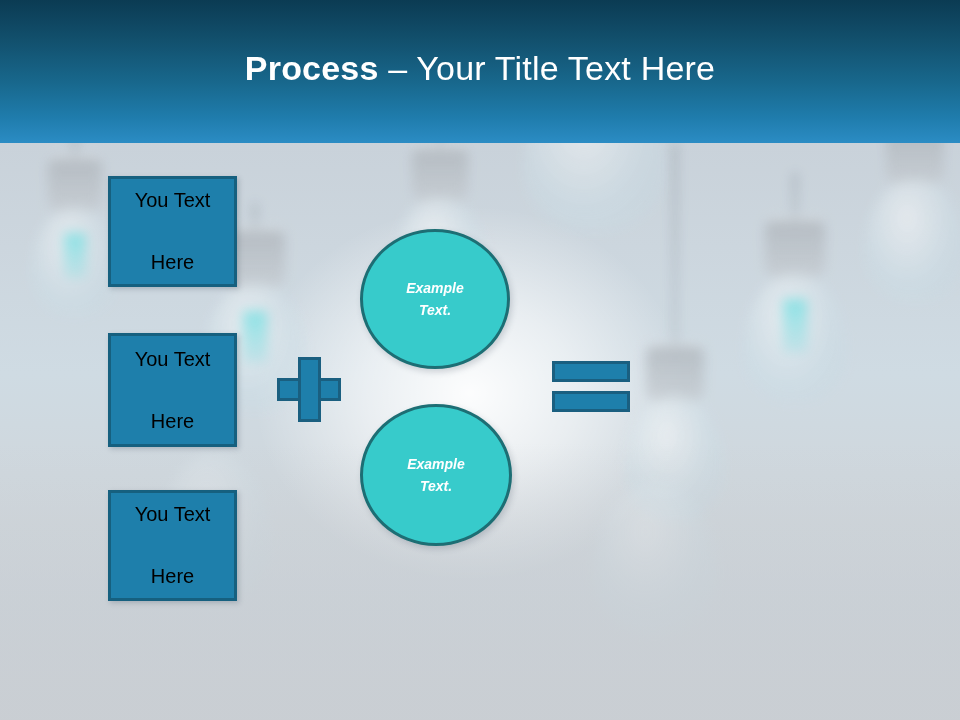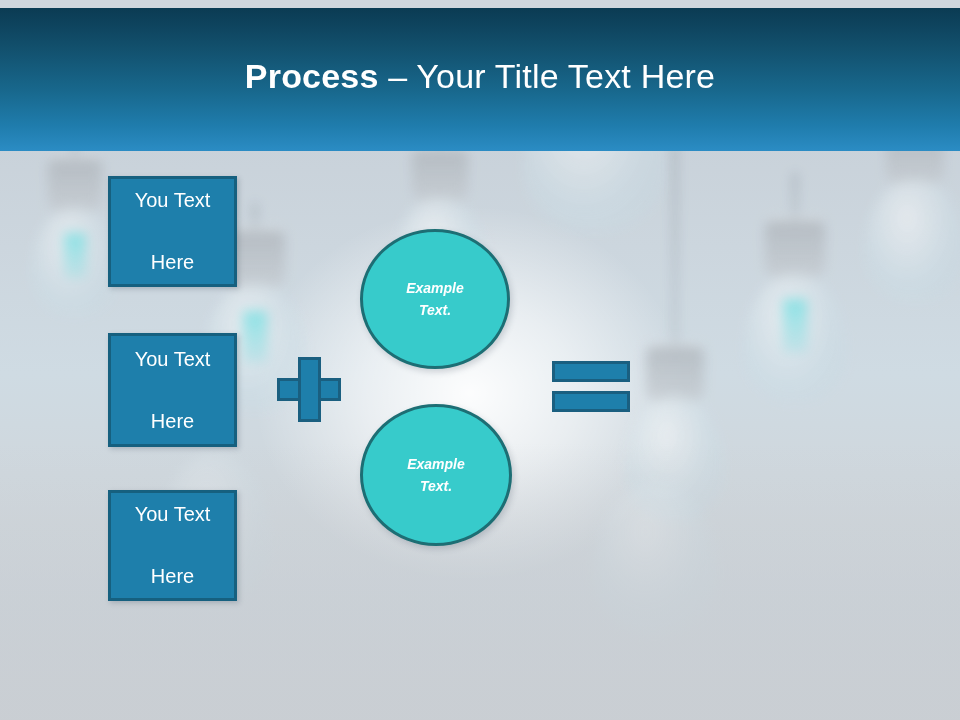--- a/index.html
+++ b/index.html
@@ -73,21 +73,21 @@
     left: 50%;
     transform: translateX(-50%);
     border-radius: 3px;
     background: linear-gradient(to bottom, rgba(112,226,228,0.85), rgba(120,220,226,0.25));
   }
 
   
   .header {
     position: absolute;
     left: 0;
-    top: 8px;
+    top: 0;
     width: 960px;
     height: 143px;
     background: linear-gradient(to bottom, #0b3b53 0%, #12506d 28%, #18688d 58%, #1f7cac 82%, #2b8cc4 100%);
   }
   .header-title {
     position: absolute;
     left: 0;
     top: 47px;
     width: 960px;
     text-align: center;
@@ -99,21 +99,21 @@
   }
   .header-title .bold { font-weight: 700; }
   .header-title .light { font-weight: 400; }
 
   
   .blue-box {
     position: absolute;
     background: #1e7fab;
     border: 3px solid #16607f;
     box-sizing: border-box;
-    color: #ffffff;
+    color: #000000;
     font-size: 20px;
     line-height: 31px;
     text-align: center;
     display: flex;
     align-items: center;
     justify-content: center;
     box-shadow: 2px 2px 5px rgba(60,75,90,0.25);
   }
   .blue-box span { display: block; width: 100%; }
 

